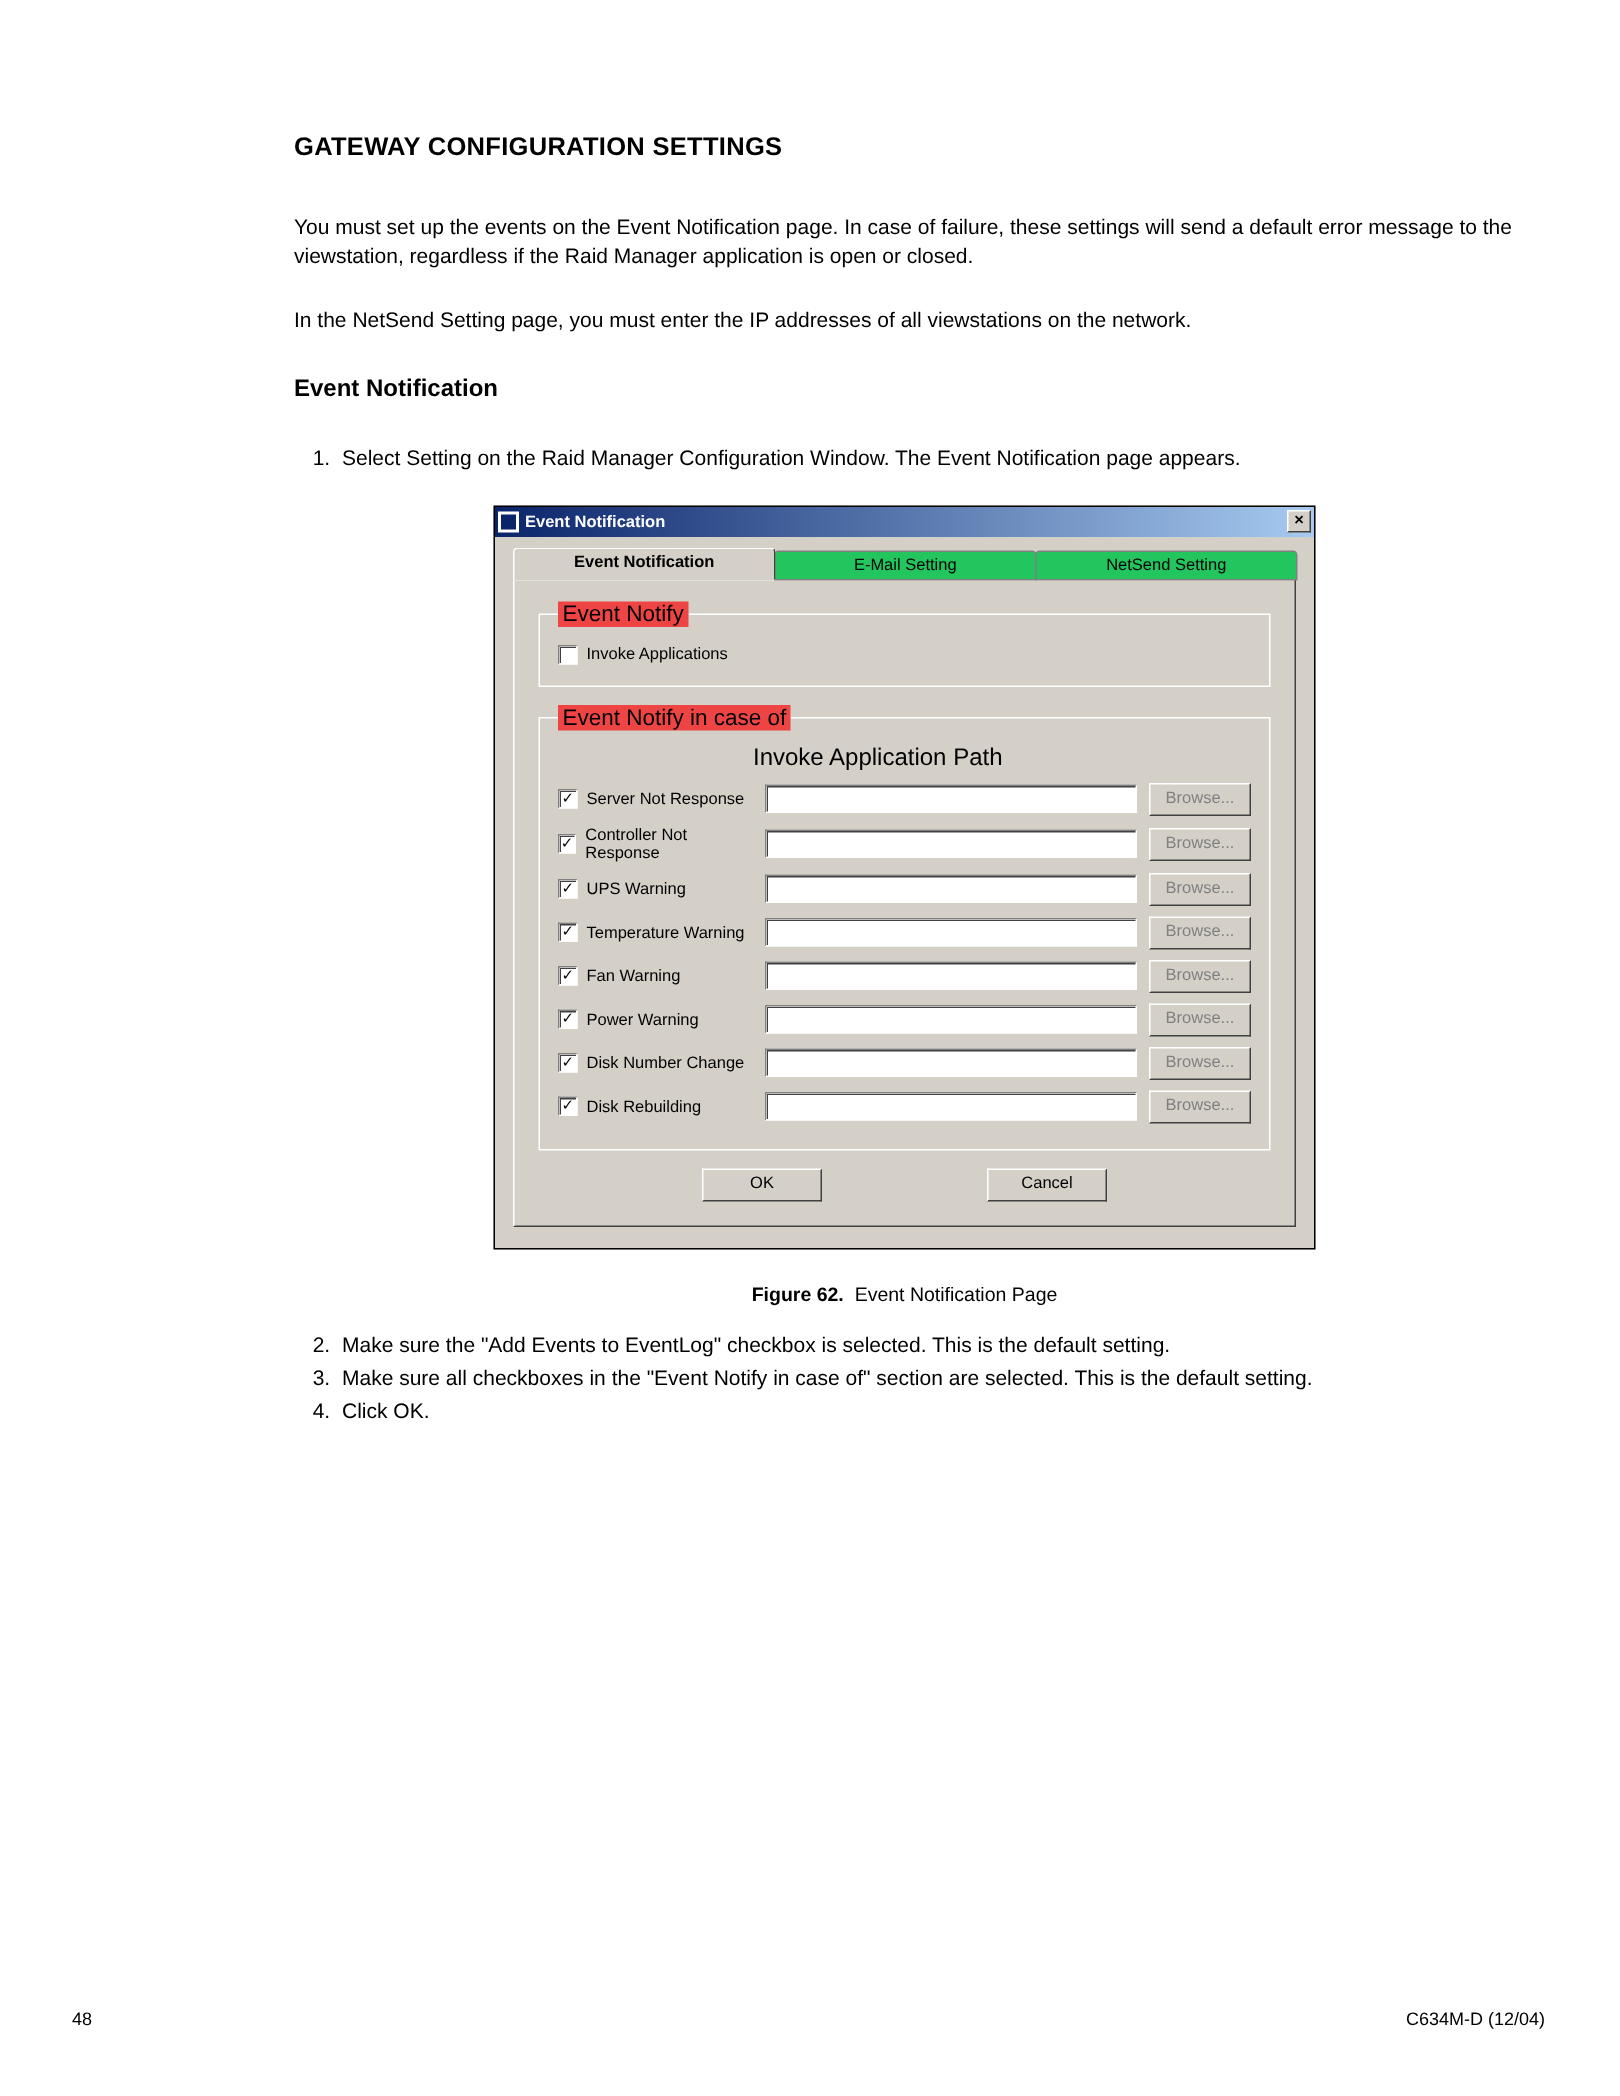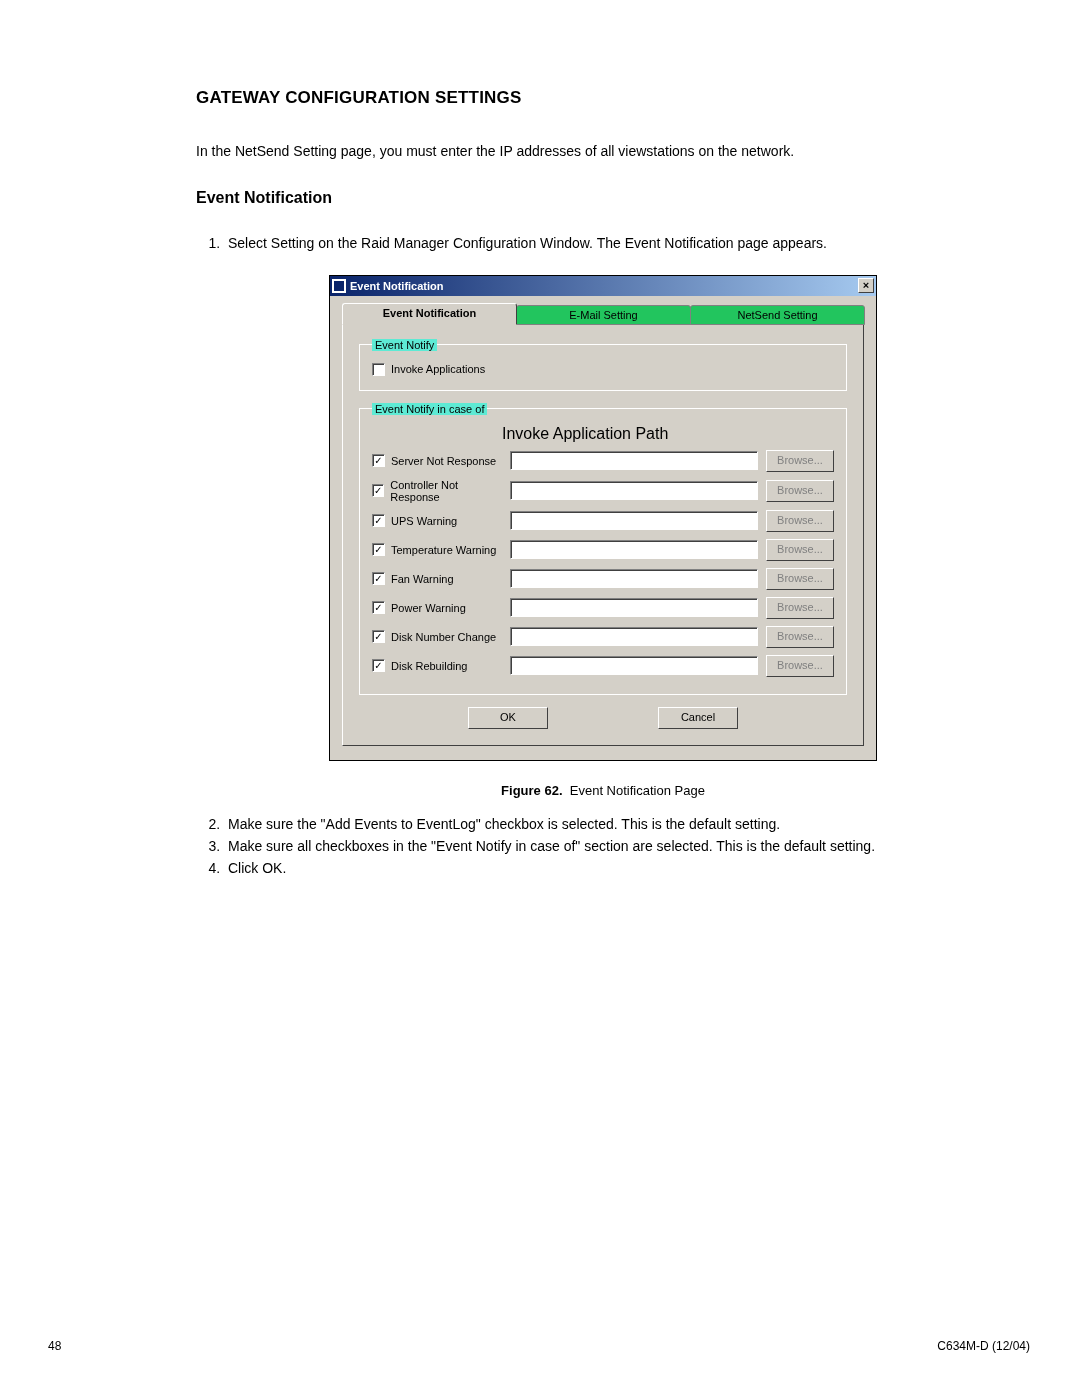--- a/index.html
+++ b/index.html
@@ -143,23 +143,23 @@
     border-left-color: #fff;
     border-top-color: #fff;
     margin: 0 0 12px 0;
     padding: 8px 12px 10px 12px;
     position: relative;
   }
   fieldset.group {
     border: 1px groove #fff;
   }
   fieldset.group legend {
-    font-size: 11px;
+    font-size: 15px;
     padding: 0 3px;
-    background: #5eead4;
+    background: #ef4444;
   }
   .chk-row {
     display: flex;
     align-items: center;
     margin: 4px 0;
     gap: 6px;
   }
   .chkbox {
     width: 13px; height: 13px;
     background: #fff;
@@ -249,20 +249,21 @@
     font-size: 12px;
   }
 </style>
 </head>
 <body>
 
 <div class="page">
   <div class="content">
     <h2 class="section-title">GATEWAY CONFIGURATION SETTINGS</h2>
 
+    <p class="body-text">You must set up the events on the Event Notification page. In case of failure, these settings will send a default error message to the viewstation, regardless if the Raid Manager application is open or closed.</p>
     <p class="body-text">In the NetSend Setting page, you must enter the IP addresses of all viewstations on the network.</p>
 
     <h3 class="sub-title">Event Notification</h3>
 
     <ol class="steps">
       <li>Select Setting on the Raid Manager Configuration Window. The Event Notification page appears.</li>
     </ol>
 
     <div class="figure-wrap">
       <div class="dialog">

